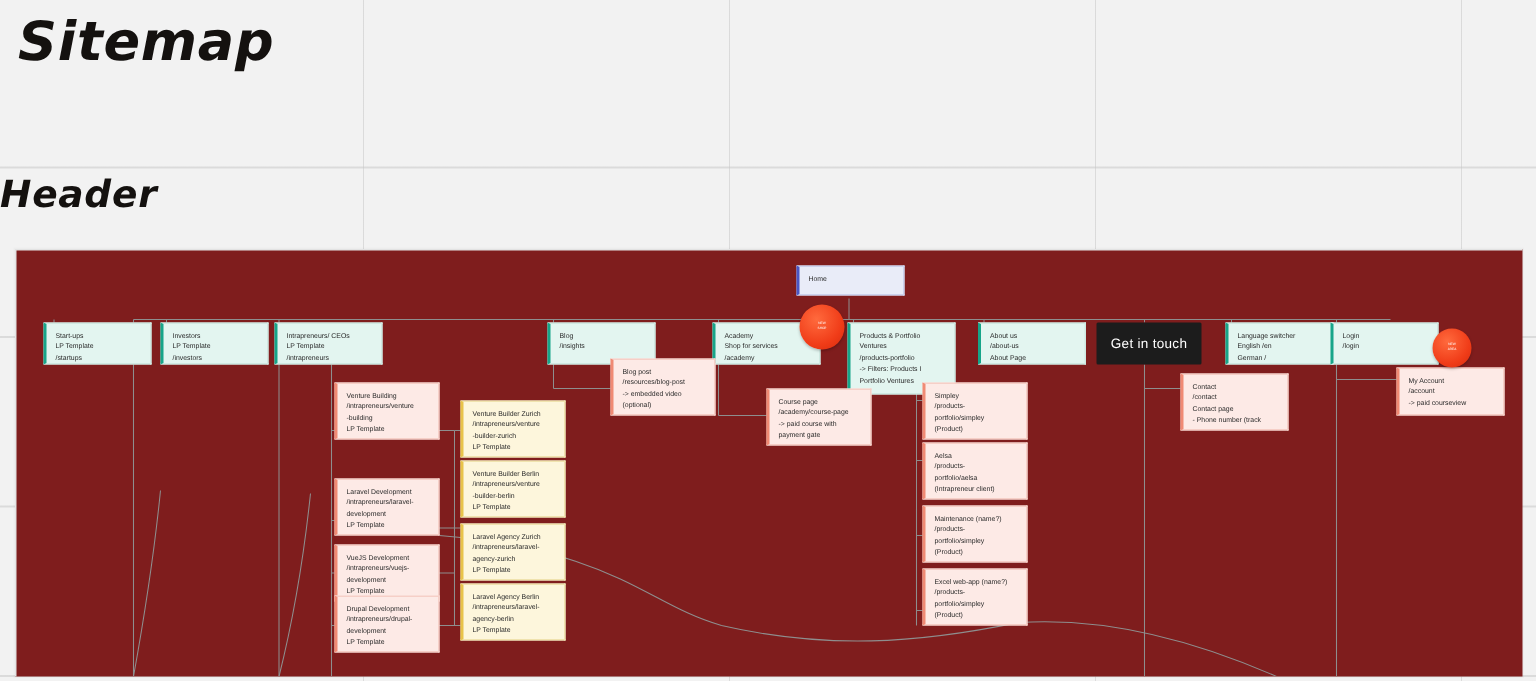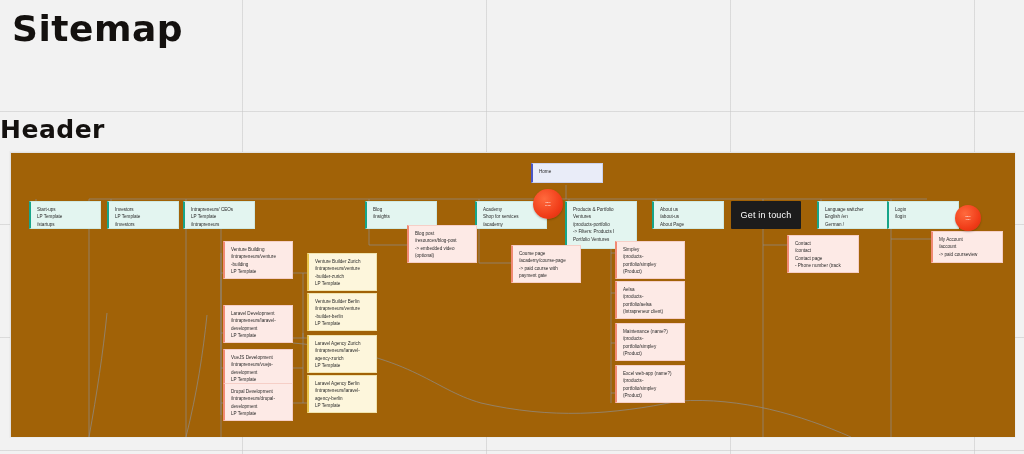--- a/index.html
+++ b/index.html
@@ -13,33 +13,34 @@
   #grid{
     position:absolute;left:0;top:0;width:1024px;height:454px;
     background-image:
       linear-gradient(to right, rgba(200,200,200,.55) 1px, transparent 1px),
       linear-gradient(to bottom, rgba(200,200,200,.55) 1px, transparent 1px);
     background-size:244px 113px;
     background-position:-2px -2px;
   }
   .hand{
     font-family:"DejaVu Sans", sans-serif;
+    font-style:italic;
     font-weight:700;
     color:#14110f;
     letter-spacing:.5px;
     position:absolute;
     white-space:nowrap;
   }
   #title-sitemap{left:12px;top:8px;font-size:36px;}
   #title-header{left:0;top:115px;font-size:25px;}
 
   
   #canvas{
-    position:absolute;left:10px;top:152px;width:1004px;height:284px;
-    background:#a16207;border:1px solid #e3e3e3;border-right:none;border-bottom:none;
+    position:absolute;left:10px;top:166px;width:1004px;height:284px;
+    background:#7f1d1d;border:1px solid #e3e3e3;border-right:none;border-bottom:none;
     box-shadow:0 0 0 1px rgba(0,0,0,.02);
     overflow:hidden;
   }
   #links{position:absolute;left:0;top:0;width:1004px;height:284px;}
 
   .node{
     position:absolute;
     box-sizing:border-box;
     font-size:4.6px;
     line-height:1.62;

